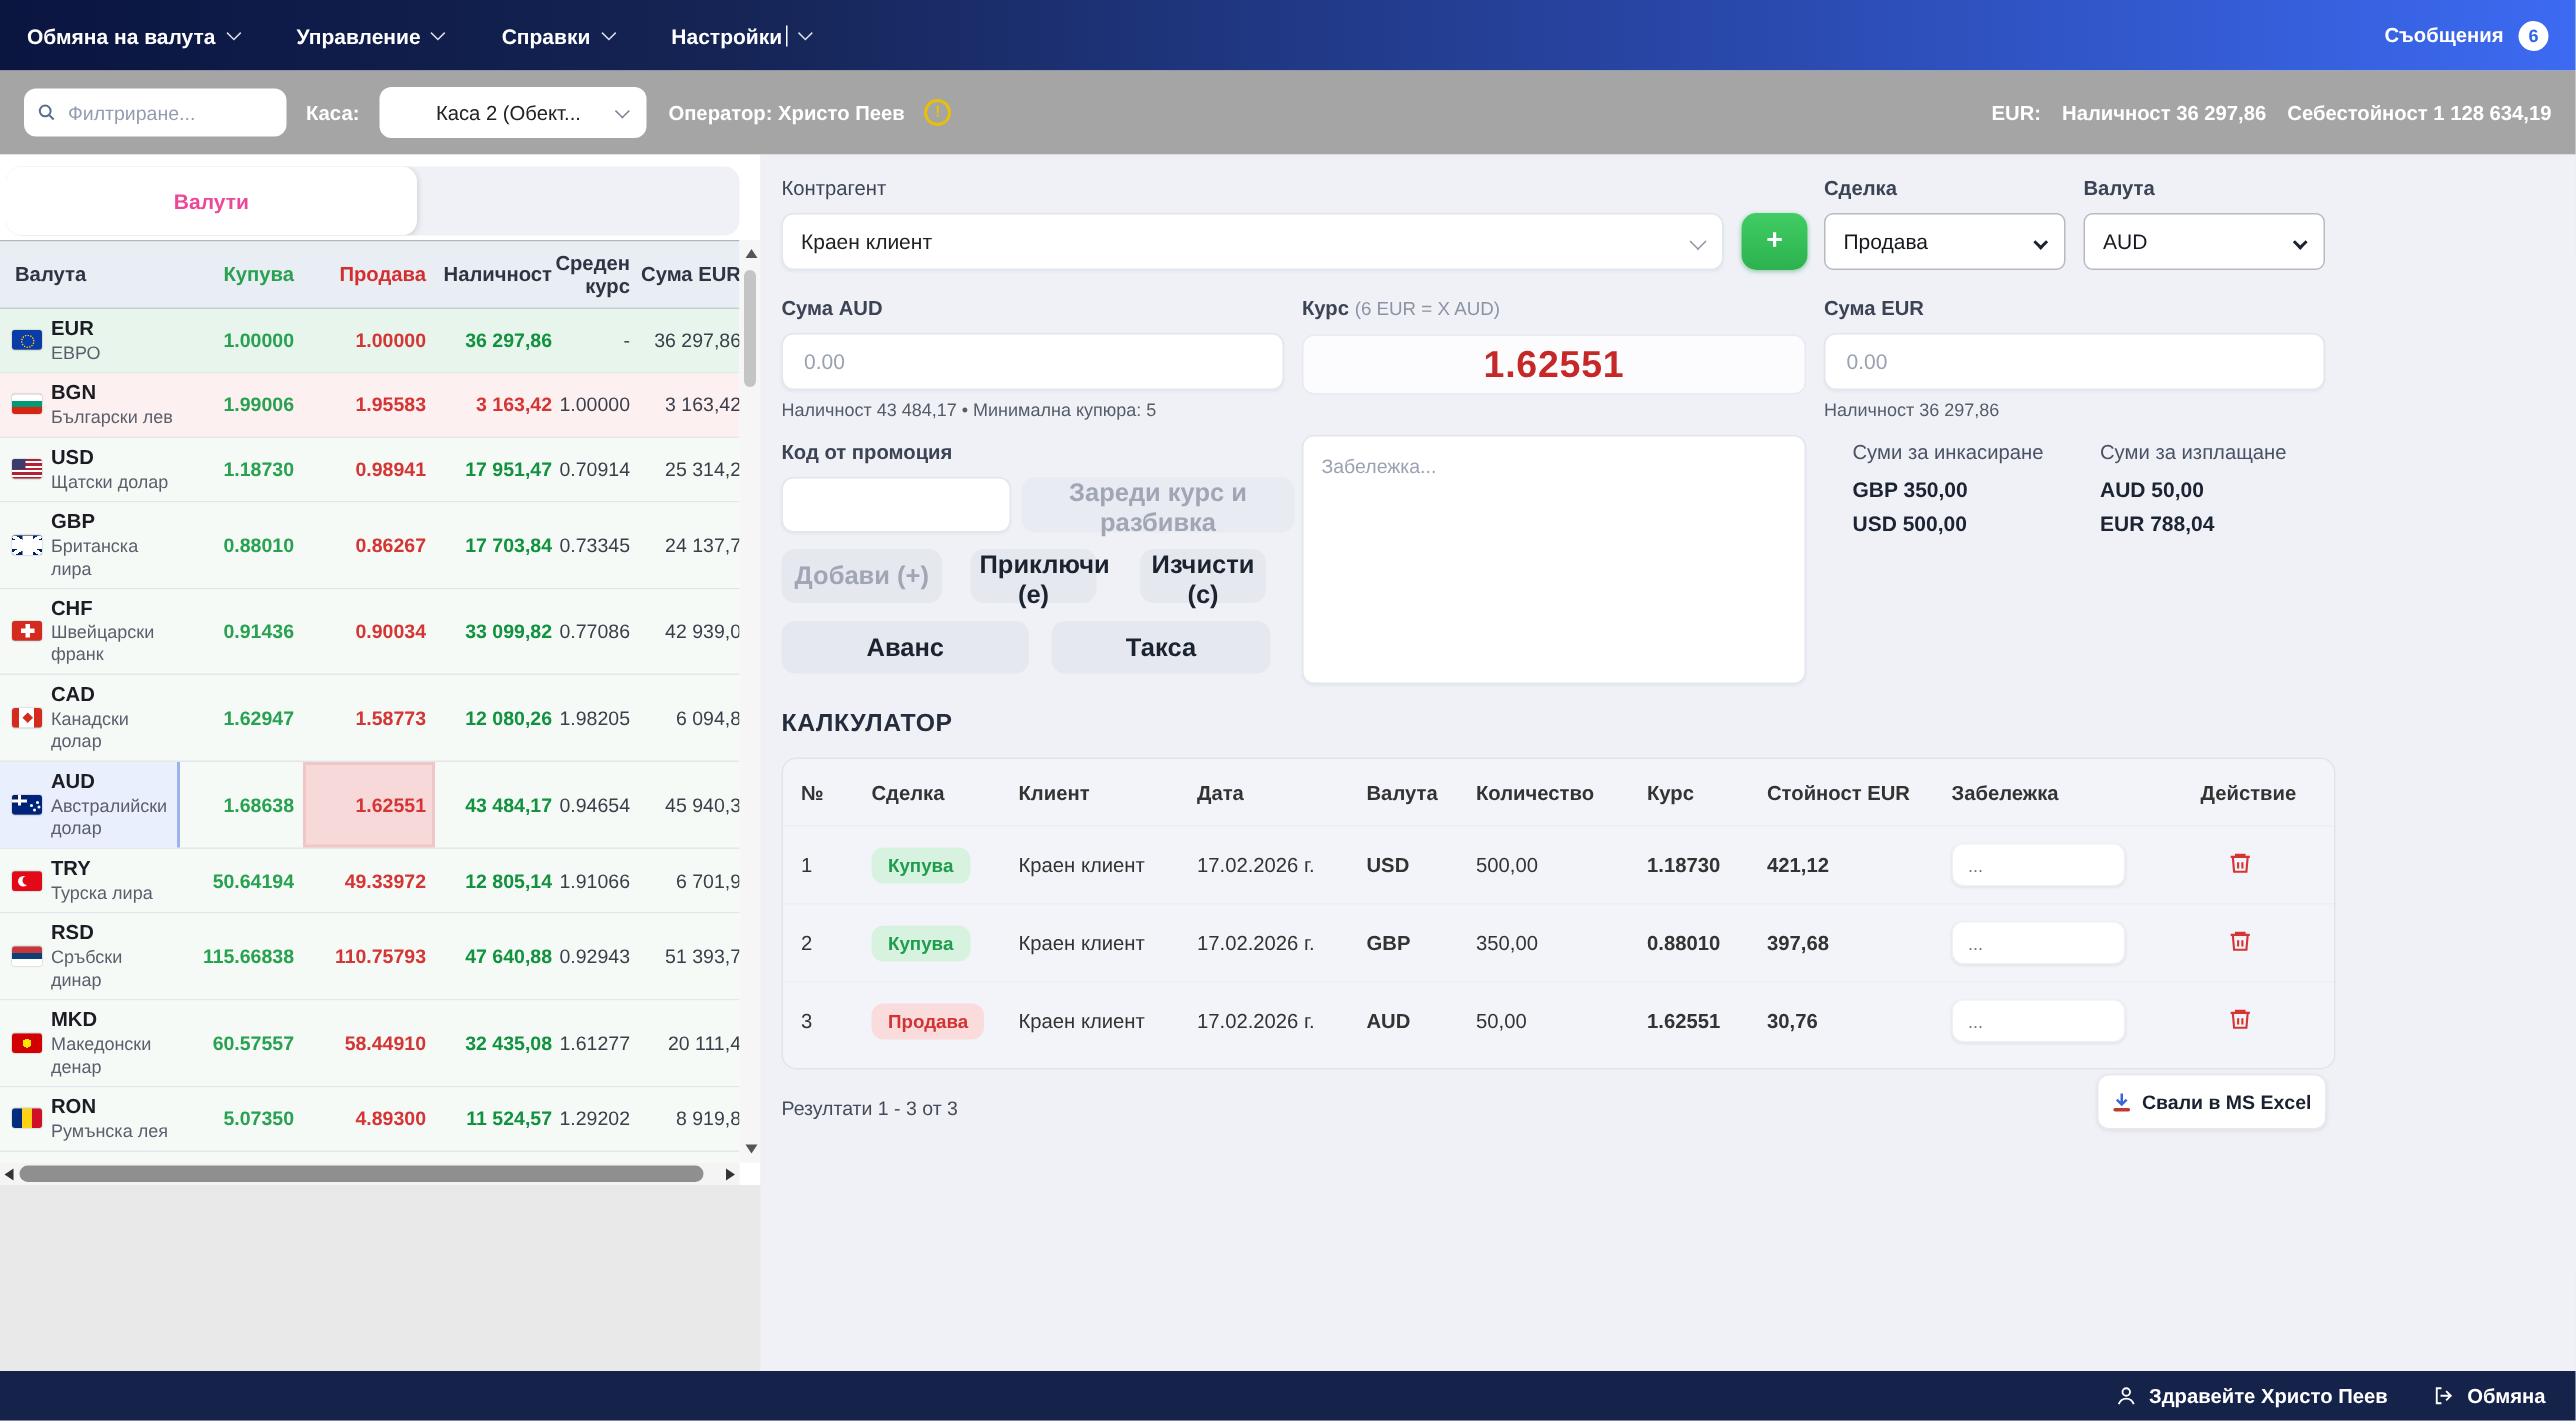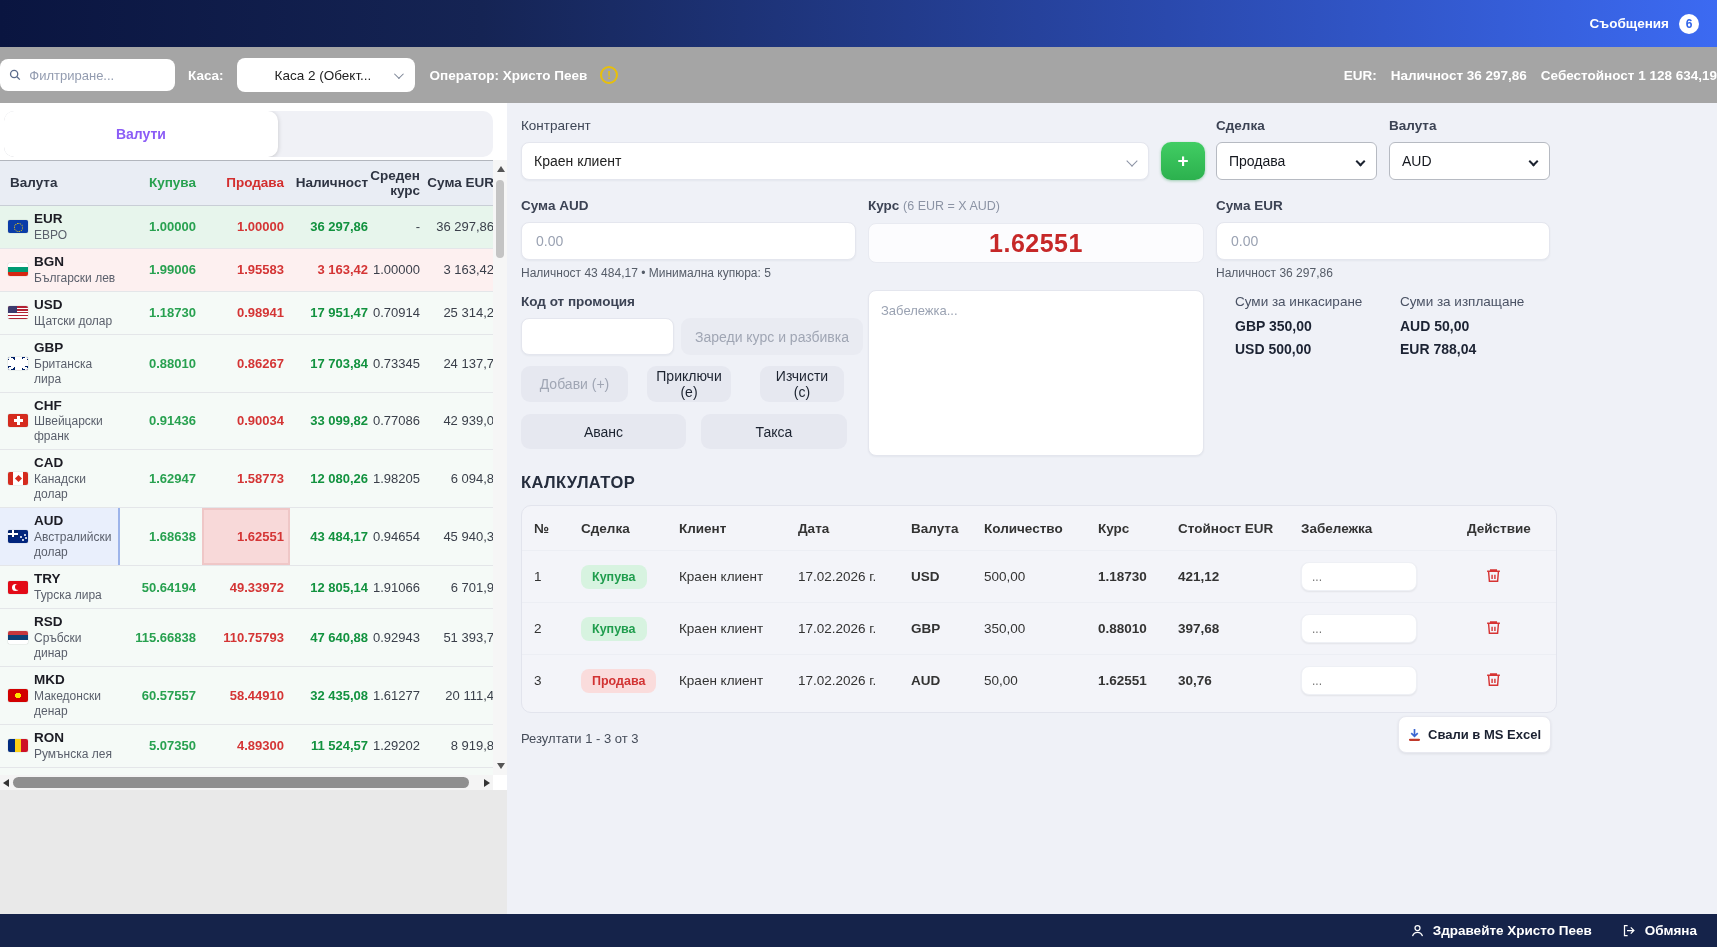--- a/index.html
+++ b/index.html
@@ -14,38 +14,38 @@
   .nav-item{display:flex;align-items:center;gap:7px;font-size:14px;font-weight:700;cursor:pointer;white-space:nowrap}
   .chev{width:7px;height:7px;border-right:1.6px solid rgba(255,255,255,.85);border-bottom:1.6px solid rgba(255,255,255,.85);
     transform:rotate(45deg) translateY(-2px);display:inline-block}
   .nav-item:nth-child(4) .nav-label::after{content:"";display:inline-block;width:1px;height:14px;background:#fff;margin-left:3px;vertical-align:-2px}
   .nav-right{margin-left:auto;display:flex;align-items:center;gap:10px;font-size:13.5px;font-weight:700}
   .badge{width:20px;height:20px;border-radius:50%;background:#fff;color:#2f63e8;font-size:12px;font-weight:700;
     display:flex;align-items:center;justify-content:center}
 
   
   .toolbar{position:absolute;left:0;top:47px;right:0;height:56px;background:#a5a5a5;display:flex;align-items:center;
-    padding:0 0;gap:13px;color:#fff}
+    padding:0 16px;gap:13px;color:#fff}
   .search{width:175px;height:32px;background:#fff;border-radius:8px;display:flex;align-items:center;padding:0 9px;gap:6px}
   .search input{border:none;outline:none;width:100%;font:13px "Liberation Sans",sans-serif;color:#333;background:transparent}
   .search input::placeholder{color:#939cb0}
   .tb-label{font-size:13.5px;font-weight:700}
   .cash-select{width:178px;height:34px;background:#fff;border-radius:8px;display:flex;align-items:center;
     justify-content:space-between;padding:0 14px 0 38px;color:#222;font-size:13.5px;cursor:pointer}
   .cash-select .chev{border-color:#7c8596}
   .warn-icon{width:18px;height:18px;border-radius:50%;border:2px solid #e8c00a;color:#e8c00a;font-size:11px;font-weight:700;
     display:flex;align-items:center;justify-content:center;line-height:1}
   .tb-right{margin-left:auto;display:flex;align-items:center;gap:14px;font-size:13.5px;font-weight:600;white-space:nowrap}
   .tb-right b{font-weight:700}
 
   
   .left-panel{position:absolute;left:0;top:103px;width:507px;height:687px;background:#fff}
   .tabs{position:absolute;left:4px;top:8px;width:489px;height:46px;background:#f0f1f6;border-radius:10px;display:flex;overflow:hidden}
   .tab{display:flex;align-items:center;justify-content:center;font-size:14px;font-weight:700;cursor:pointer}
-  .tab.active{width:56%;background:#fff;border-radius:10px;box-shadow:0 1px 5px rgba(0,0,0,.18);color:#8b5cf6}
+  .tab.active{width:56%;background:#fff;border-radius:10px;box-shadow:0 1px 5px rgba(0,0,0,.18);color:#ec4899}
   .tab.inactive{width:44%;color:#8d94a2}
   .ltable{position:absolute;left:0;top:57px;width:493px;bottom:15px;overflow:hidden;border-top:1px solid #b2b6bd}
   .lrow{display:grid;grid-template-columns:120px 82px 88px 84px 52px 74px;width:500px}
   .lhead{background:#e9edf4;border-bottom:1px solid #c9ced6;height:45px}
   .hc{display:flex;align-items:center;justify-content:flex-end;text-align:right;padding-right:6px;
     font-size:13.5px;font-weight:700;color:#2e3442;line-height:1.12}
   .hc.first{justify-content:flex-start;text-align:left;padding-left:10px}
   .hc.green{color:#28a150}.hc.red{color:#d32f2f}
   .trow{background:#f5faf7;border-bottom:1px solid #e4e6e9;min-height:41px;cursor:pointer}
   .trow.tone-green{background:#e7f5ec}
@@ -114,21 +114,21 @@
   .box input::placeholder,.ta::placeholder{color:#9aa2b2}
   .dd-chev{margin-left:auto}
   .chev-gray{width:8px;height:8px;border-right:1.7px solid #8b93a4;border-bottom:1.7px solid #8b93a4;transform:rotate(45deg);display:inline-block}
   .chev-dark{width:7px;height:7px;border-right:2px solid #1c2330;border-bottom:2px solid #1c2330;transform:rotate(45deg);display:inline-block}
   .sel{border:1px solid #b6bac2;border-radius:6px;box-shadow:none;justify-content:space-between;cursor:pointer;font-size:14px;color:#15181f}
   .btn-plus{position:absolute;border:none;border-radius:10px;background:linear-gradient(180deg,#41cd63,#2cb14e);
     color:#fff;font-size:19px;font-weight:700;cursor:pointer;box-shadow:0 1px 3px rgba(30,150,70,.4)}
   .rate-box{position:absolute;background:#fcfcfe;border:1px solid #e8eaf1;border-radius:8px;display:flex;align-items:center;justify-content:center}
   .rate-val{font-size:25px;font-weight:700;color:#c62828;letter-spacing:.5px}
   .help{position:absolute;font-size:12px;color:#555c68;white-space:nowrap}
-  .gbtn{position:absolute;background:#e6e8f0;border:none;border-radius:9px;font-size:14px;font-weight:400;color:#1c2330;cursor:pointer}
+  .gbtn{position:absolute;background:#e6e8f0;border:none;border-radius:9px;font-size:17px;font-weight:700;color:#1c2330;cursor:pointer}
   .gbtn:disabled,.gbtn.disabled{color:#a0a6b4;cursor:default}
   .ta{position:absolute;background:#fff;border:1px solid #e4e6ee;border-radius:8px;resize:none;outline:none;
     padding:12px 12px;font:13px "Liberation Sans",sans-serif;color:#4c1d95;box-shadow:0 1px 2px rgba(20,30,60,.05)}
   .sum-title{position:absolute;font-size:13.5px;color:#4a5264;white-space:nowrap}
   .sum-amt{position:absolute;font-size:14px;font-weight:700;color:#1c2333;white-space:nowrap}
   .calc-title{position:absolute;font-size:16.5px;font-weight:700;color:#252d3d;letter-spacing:.4px}
   .card{position:absolute;background:#f3f4f9;border:1px solid #e2e4ed;border-radius:10px;overflow:hidden}
   .crow{display:grid;grid-template-columns:47px 98px 119px 113px 73px 114px 80px 123px 166px 1fr;align-items:center}
   .chead{height:44px;font-size:13.5px;font-weight:700;color:#2a3142}
   .crow>div{padding-left:12px;font-size:13.5px;color:#333}
@@ -146,20 +146,39 @@
 
   
   .footer{position:absolute;left:0;right:0;bottom:0;height:33px;background:#15234a;color:#fff;display:flex;
     align-items:center;justify-content:flex-end;gap:30px;padding:0 20px;font-size:13.5px;font-weight:700}
   .fgroup{display:flex;align-items:center;gap:8px;cursor:pointer}
 </style>
 </head>
 <body>
 
 <div class="navbar">
+  <div class="nav-menus">
+
+  <div class="nav-item">
+      <span class="nav-label">Обмяна на валута</span>
+      <span class="chev"></span>
+    </div>
+      <div class="nav-item">
+      <span class="nav-label">Управление</span>
+      <span class="chev"></span>
+    </div>
+      <div class="nav-item">
+      <span class="nav-label">Справки</span>
+      <span class="chev"></span>
+    </div>
+      <div class="nav-item">
+      <span class="nav-label">Настройки</span>
+      <span class="chev"></span>
+    </div>
+    </div>
   <div class="nav-right">
     <span>Съобщения</span>
     <span class="badge">6</span>
   </div>
 </div>
 
 <div class="toolbar">
   <div class="search">
     <svg width="14" height="14" viewBox="0 0 24 24" fill="none" stroke="#5b6b8c" stroke-width="2.6">
         <circle cx="10" cy="10" r="7"></circle>

